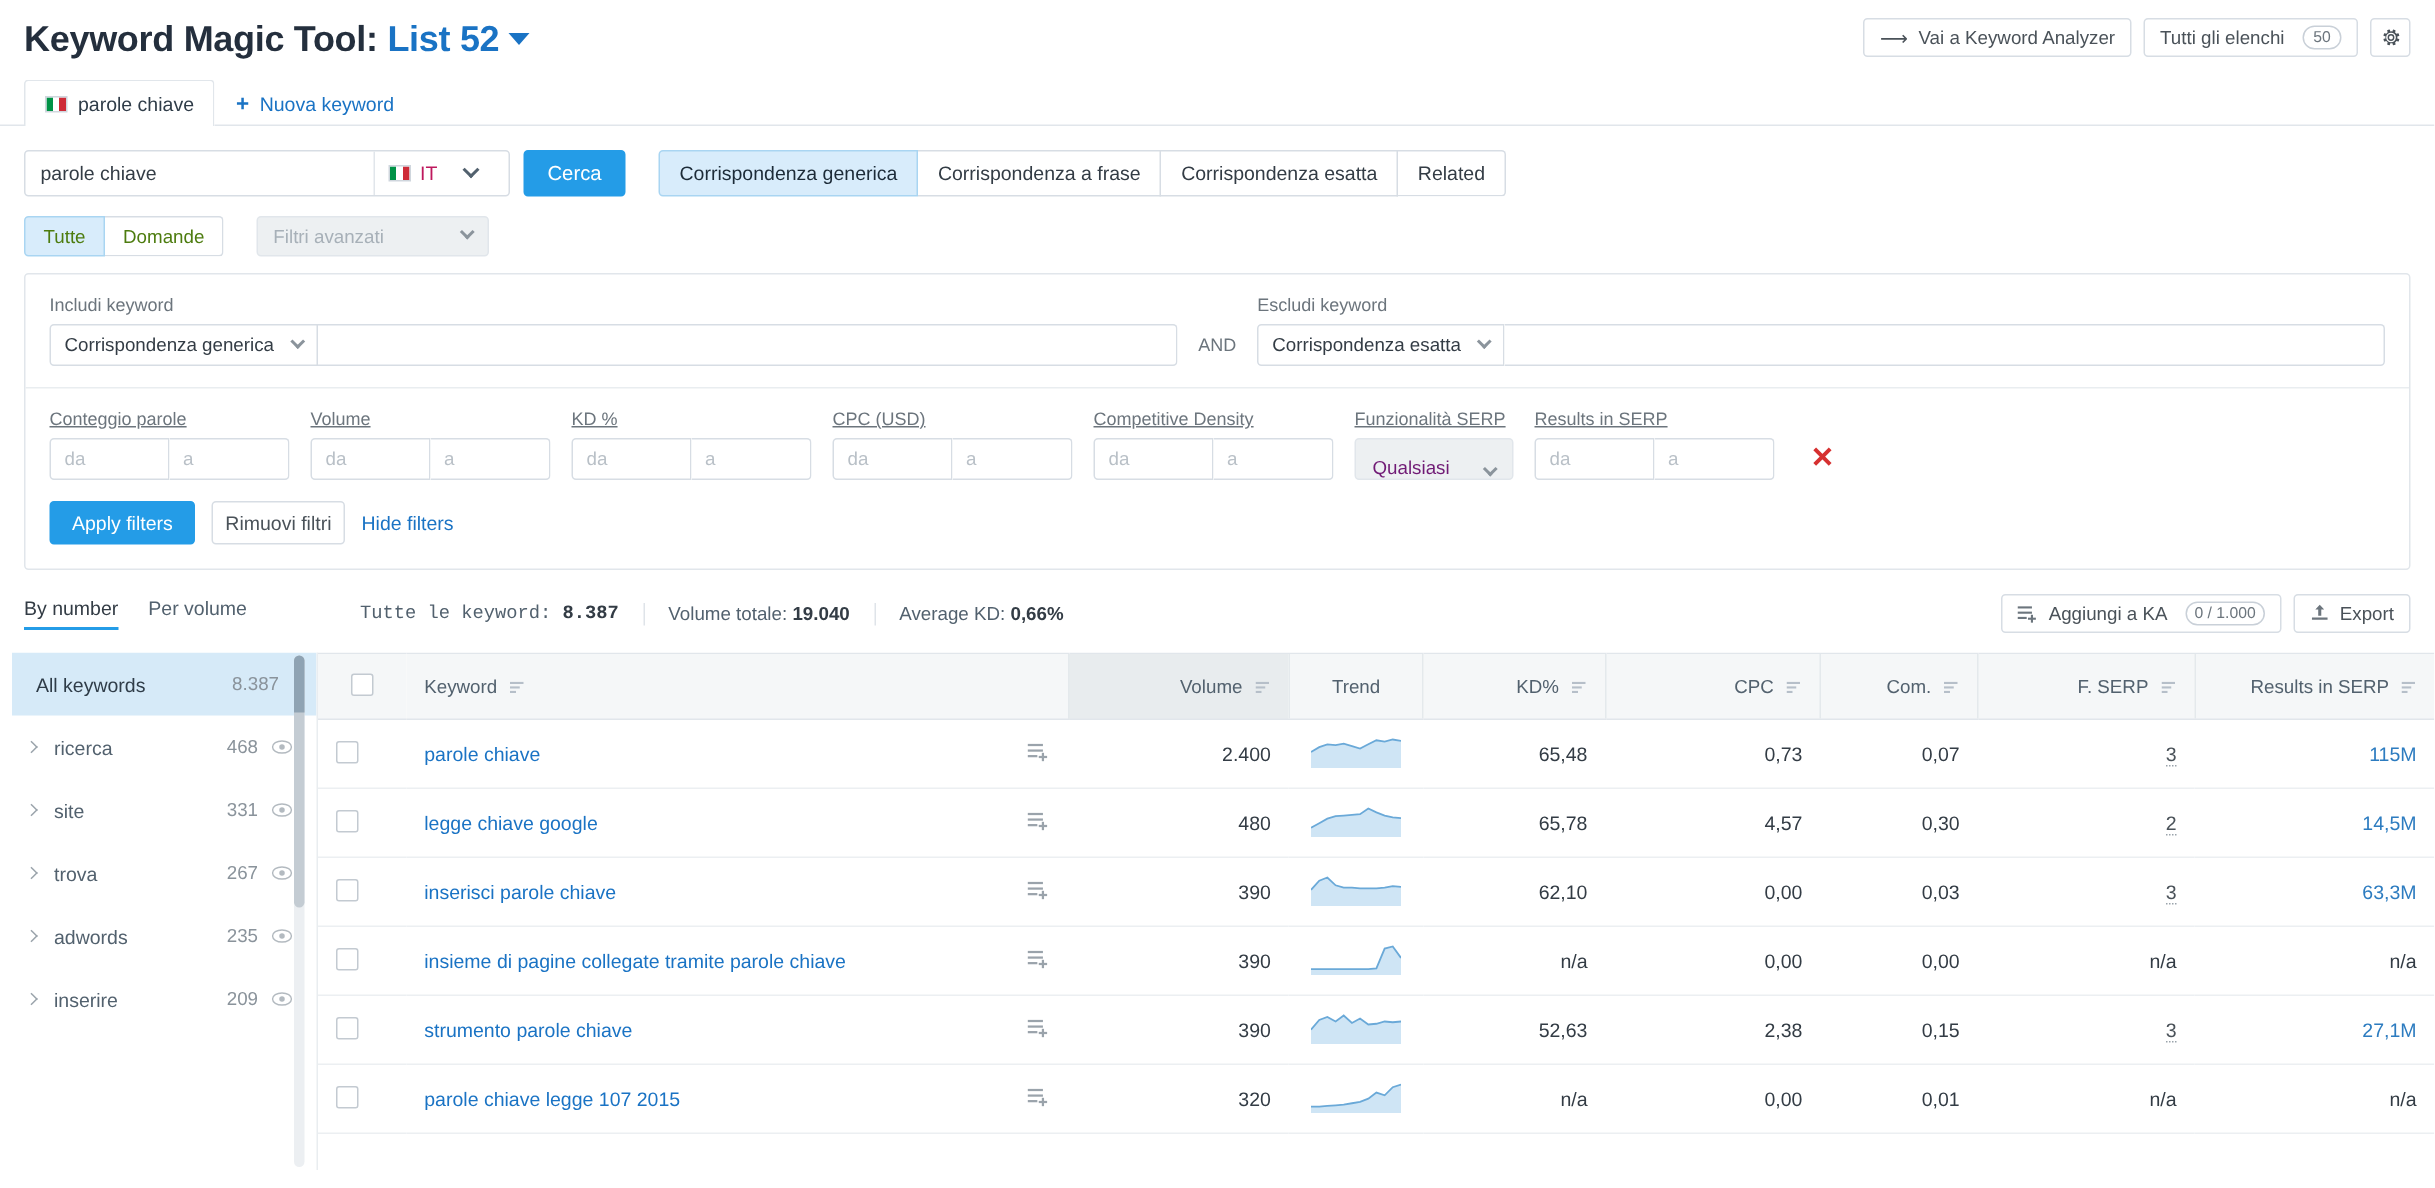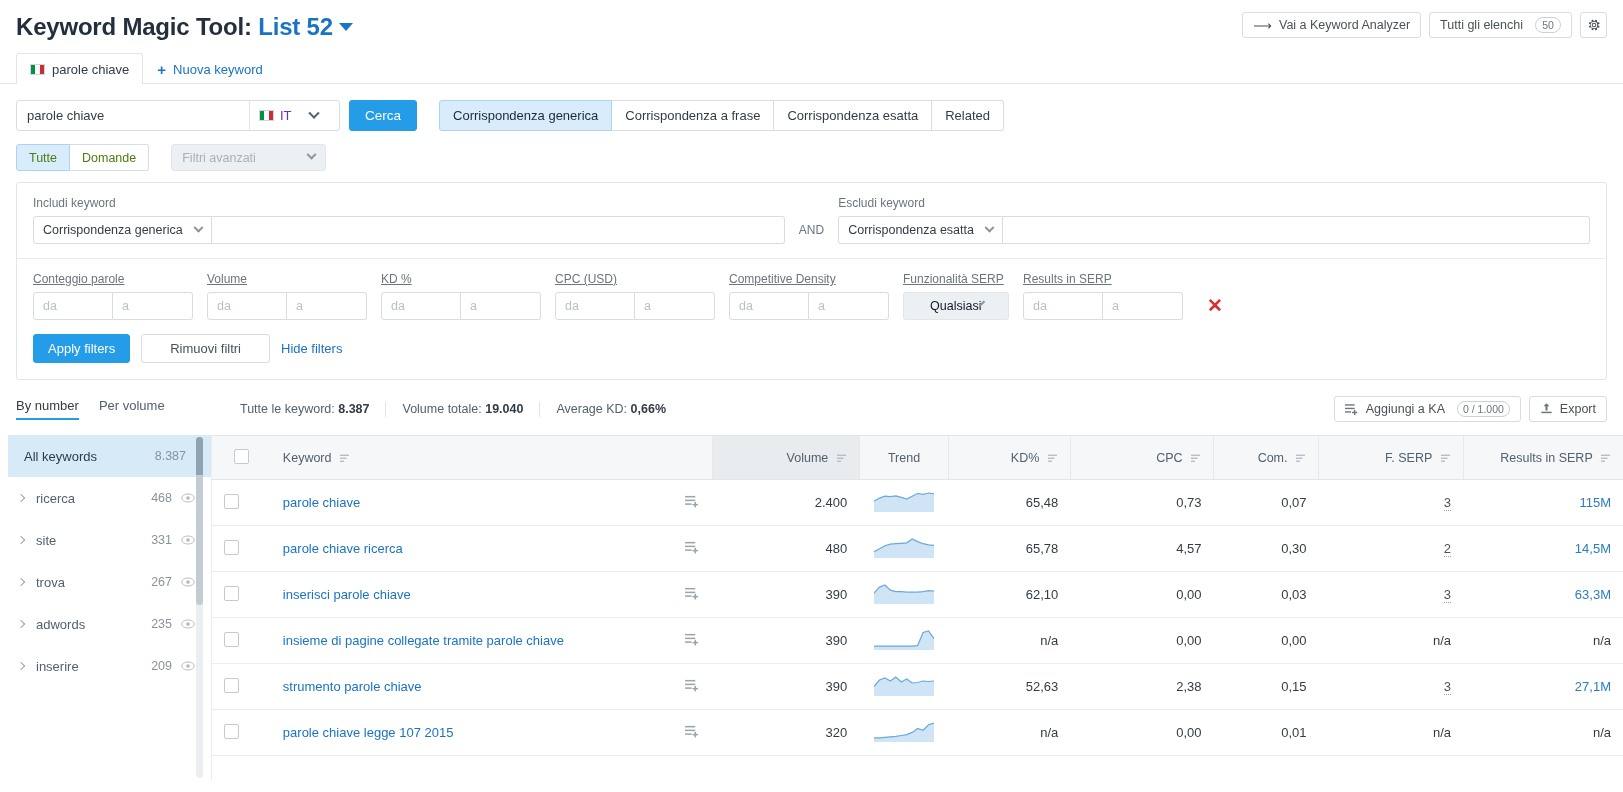--- a/index.html
+++ b/index.html
@@ -81,21 +81,21 @@
     height: 31px; width: 324px;
   }
   .search-input {
     border: none; outline: none; background: transparent;
     padding: 0 10px; width: 232px; font-size: 13px;
     color: #333c45; font-family: "Liberation Sans", sans-serif;
   }
   .lang-sel {
     display: flex; align-items: center; gap: 6px;
     border-left: 1px solid #e1e6eb; padding: 0 9px; cursor: pointer;
-    font-size: 13px; color: #6d28d9;
+    font-size: 13px; color: #be185d;
   }
   .chev {
     display: inline-block; width: 8px; height: 8px; margin-left: 12px;
     border-right: 2px solid #52616e; border-bottom: 2px solid #52616e;
     transform: rotate(45deg) translate(-2px,-2px);
   }
   .btn-primary {
     height: 31px; padding: 0 15px; margin-left: 9px;
     background: #249ce7; border: 1px solid #249ce7; border-radius: 3px;
     color: #fff; font-size: 13.5px; cursor: pointer;
@@ -171,58 +171,58 @@
   .rng-pair { display: flex; }
   .rng-in {
     width: 80px; height: 28px; border: 1px solid #d7dde4; background: #fff;
     outline: none; padding: 0 9px; font-size: 12.5px;
     font-family: "Liberation Sans", sans-serif; color: #333c45;
   }
   .rng-in:first-child { border-radius: 3px 0 0 3px; }
   .rng-in:last-child { border-left: none; border-radius: 0 3px 3px 0; }
   .rng-in::placeholder { color: #b9c0c7; }
   .serp-dd {
-    display: flex; align-items: center; justify-content: space-between;
-    width: 106px; height: 28px; padding: 0 26px;
+    display: flex; align-items: flex-end; justify-content: space-between;
+    width: 106px; height: 28px; padding: 0 11px;
     background: #edf0f2; border: 1px solid #e1e6eb; border-radius: 3px;
-    font-size: 12.5px; color: #0f172a; cursor: pointer;
+    font-size: 12.5px; color: #701a75; cursor: pointer;
   }
   .x-del {
     color: #d63030; font-size: 19px; font-weight: bold; cursor: pointer;
     line-height: 28px; margin-left: 10px;
   }
   .fp-actions {
     display: flex; align-items: center; gap: 11px;
     padding: 0 16px 16px 16px;
   }
   .btn-apply {
     height: 29px; padding: 0 14px; background: #249ce7;
     border: 1px solid #249ce7; border-radius: 3px; color: #fff;
     font-size: 13px; cursor: pointer; font-family: "Liberation Sans", sans-serif; text-align: center;
   }
   .btn-plain {
-    height: 29px; padding: 0 28px; background: #fff;
+    height: 29px; padding: 0 8px; background: #fff;
     border: 1px solid #d7dde4; border-radius: 3px; color: #4a5259;
     font-size: 13px; cursor: pointer; font-family: "Liberation Sans", sans-serif;
   }
   .link-plain { font-size: 13px; color: #1a73c4; cursor: pointer; }
 
   
   .summary {
     display: flex; align-items: center; margin: 12px 16px 0 16px; height: 34px;
   }
   .view-tabs { display: flex; gap: 20px; width: 196px; }
   .vtab {
     font-size: 13px; color: #52616e; cursor: pointer;
     padding-bottom: 5px; border-bottom: 2px solid transparent;
   }
   .vtab.active { color: #333c45; border-bottom-color: #249ce7; }
   .stats { display: flex; align-items: center; gap: 0; font-size: 12.5px; color: #52616e; }
   .stat { padding: 0 16px; }
-  .stat:first-child { padding-left: 28px; }
+  .stat:first-child { padding-left: 28px; font-family: Liberation Mono, monospace; }
   .stat b { color: #333c45; }
   .stat-sep { width: 1px; height: 15px; background: #dfe4e9; }
   .summary-right { margin-left: auto; display: flex; gap: 8px; }
 
   
   .body { display: flex; margin-top: 9px; height: 345px; }
   .sidebar {
     width: 212px; padding-left: 8px; position: relative;
     border-right: 1px solid #e9edf0;
   }
@@ -651,21 +651,21 @@
      <td class="td-right">65,48</td>
      <td class="td-right">0,73</td>
      <td class="td-right">0,07</td>
      <td class="td-right"><span class="serp-num">3</span></td>
      <td class="td-right"><span class="res-link">115M</span></td>
             </tr>
             <tr>
               <td><span class="cb"></span></td>
      <td>
                 <div class="kwcell">
-        <span class="kw-link">parole chiave ricerca</span>
+        <span class="kw-link">legge chiave google</span>
         <span class="addic"><svg width="15" height="13" viewBox="0 0 16 14">
   <rect x="0" y="1" width="11" height="1.6" fill="#9aa3ab"></rect>
   <rect x="0" y="5" width="11" height="1.6" fill="#9aa3ab"></rect>
   <rect x="0" y="9" width="7" height="1.6" fill="#9aa3ab"></rect>
   <rect x="10.2" y="7.4" width="1.6" height="6" fill="#9aa3ab"></rect>
   <rect x="8" y="9.6" width="6" height="1.6" fill="#9aa3ab"></rect>
                     </svg></span>
                 </div>
               </td>
      <td class="td-right">480</td>

